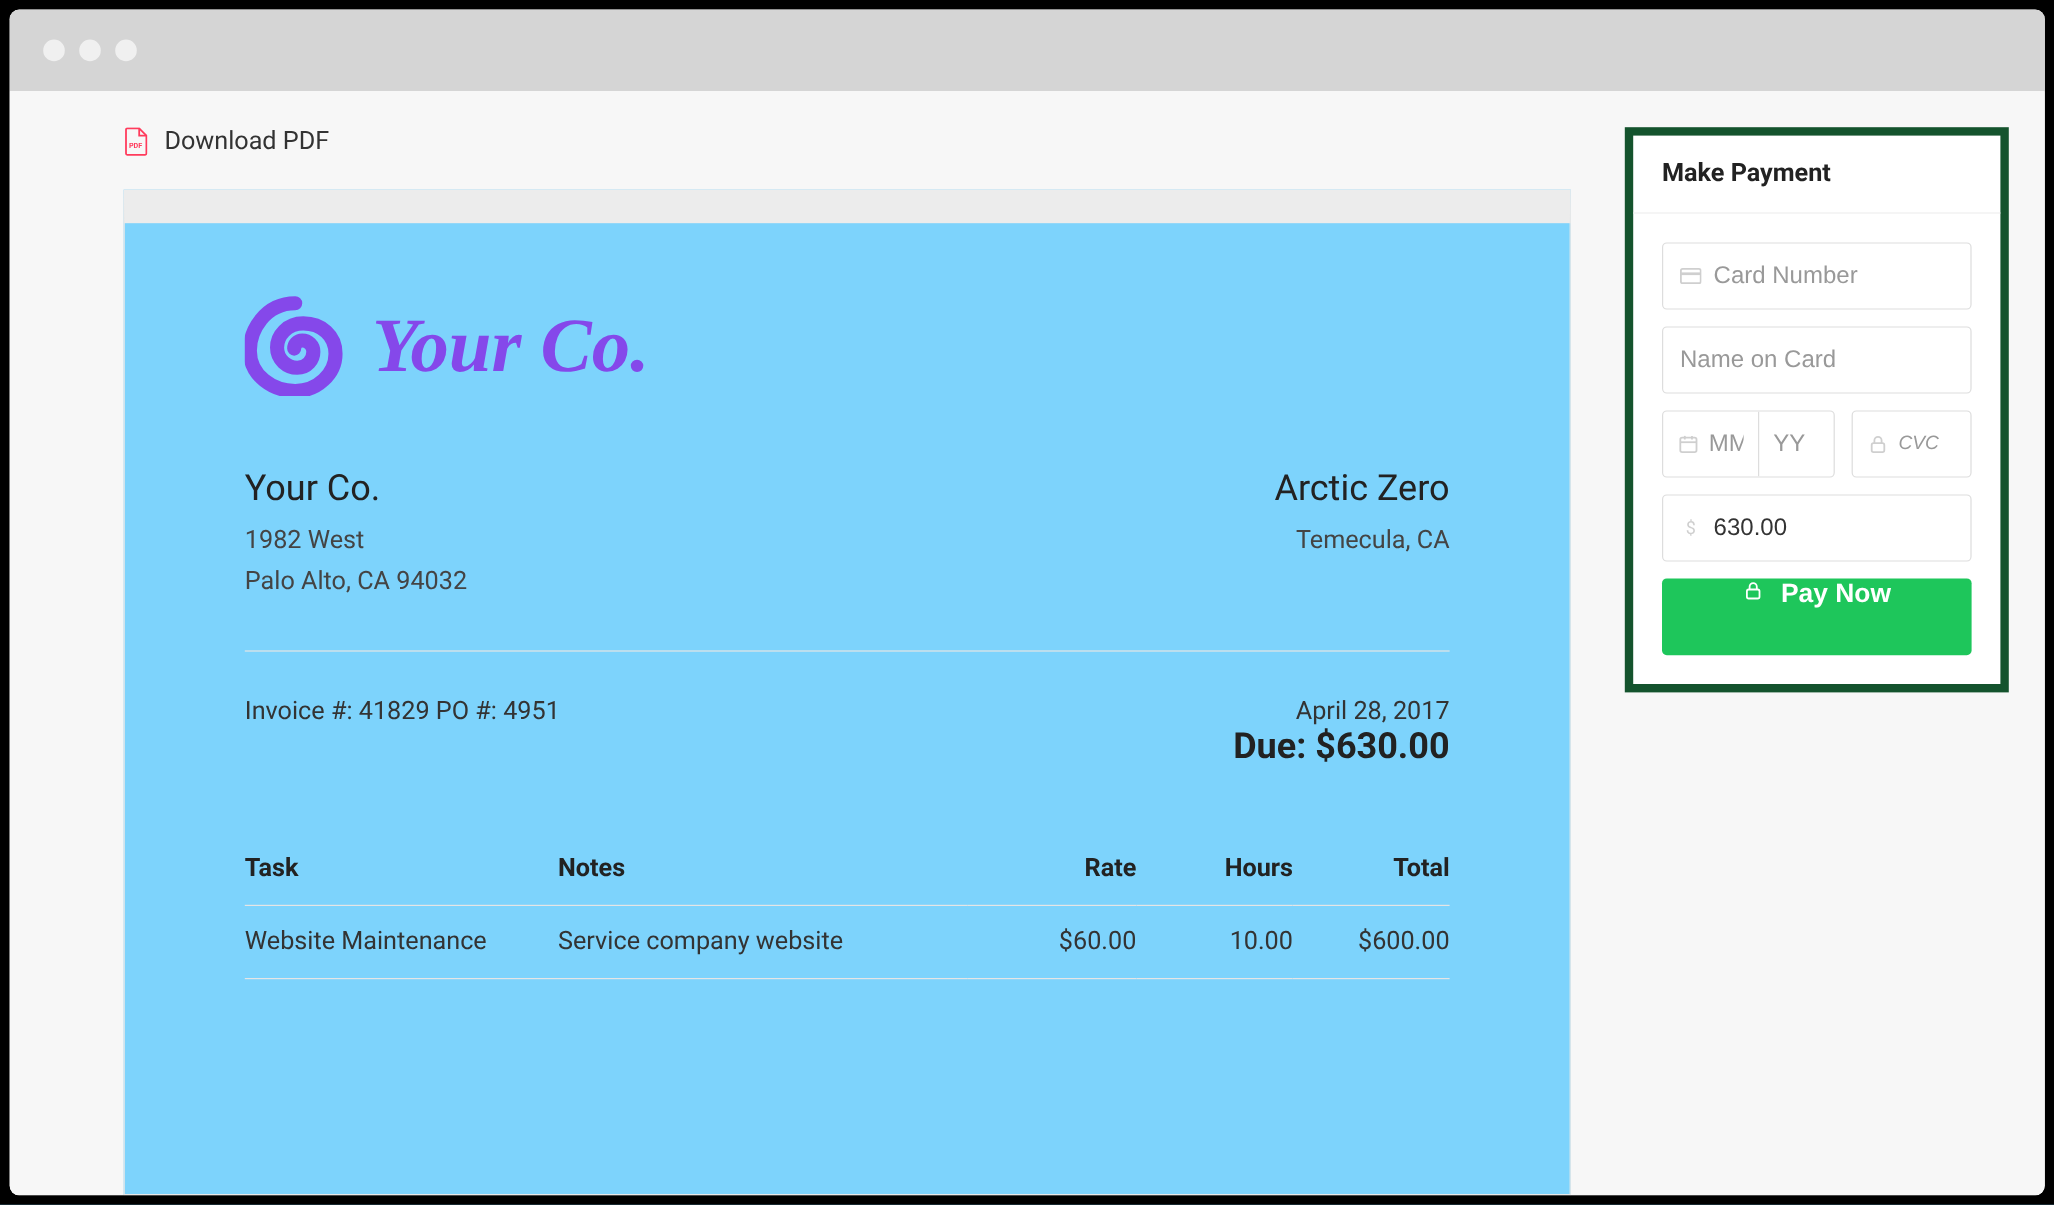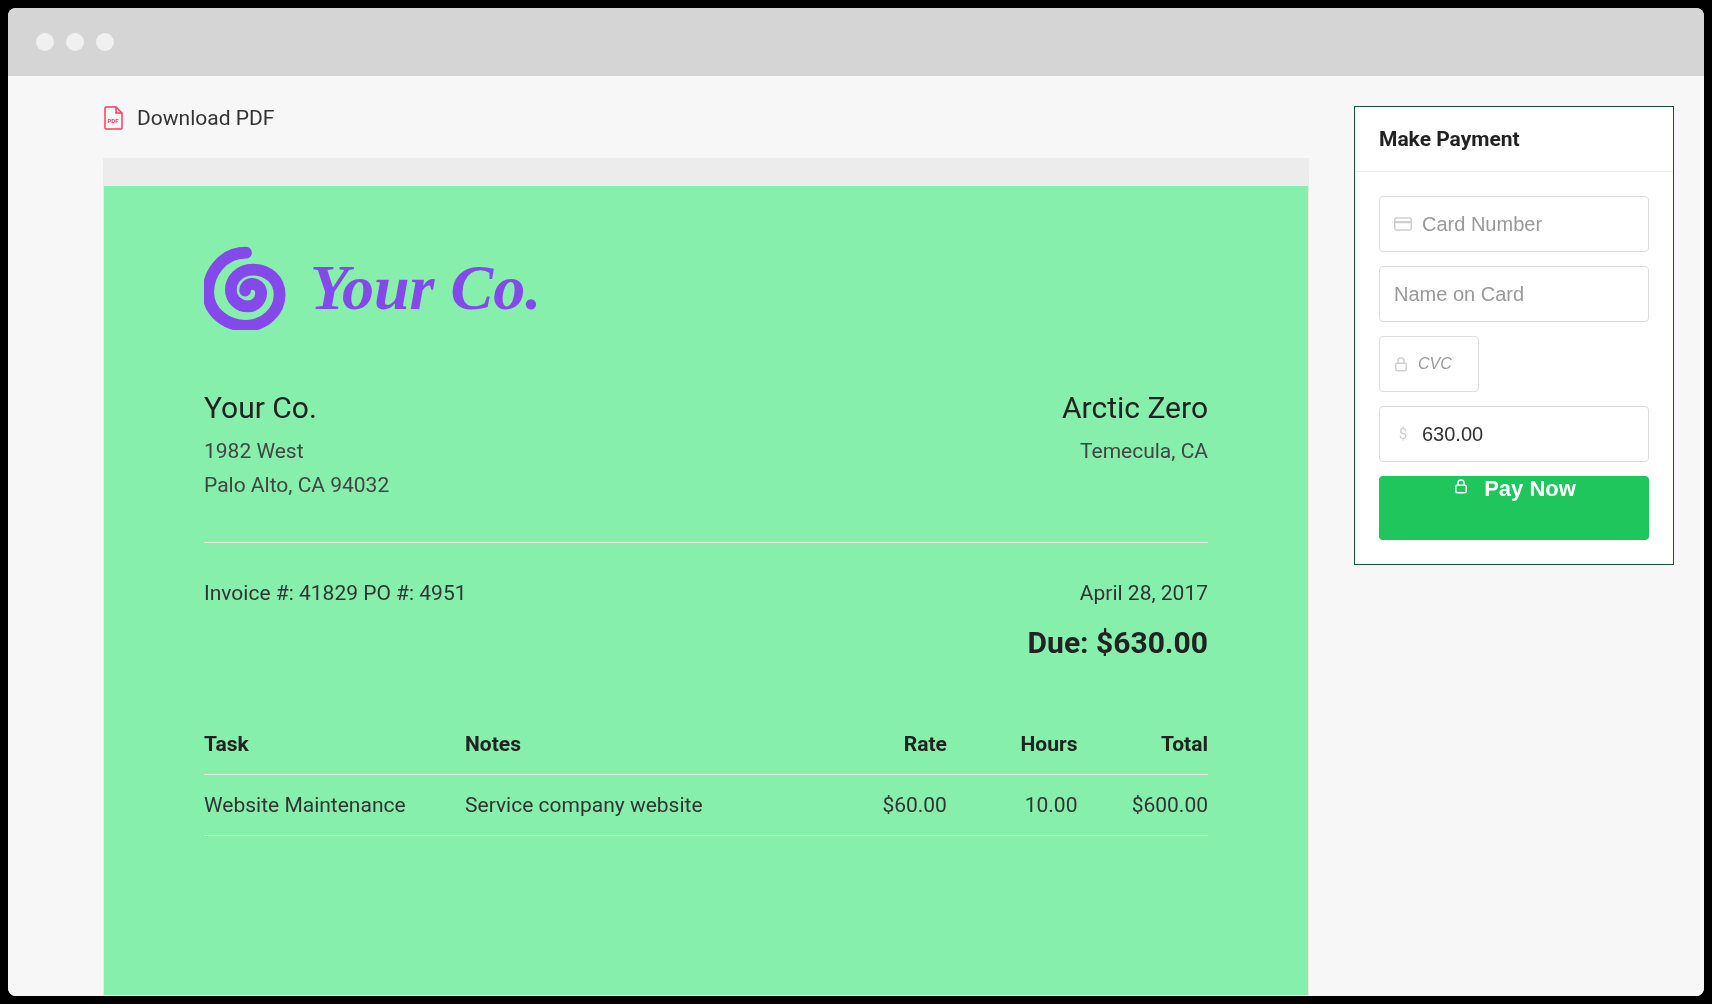--- a/index.html
+++ b/index.html
@@ -56,21 +56,21 @@
     }
     .pdf-icon {
       width: 20px;
       height: 24px;
     }
     .download-text {
       font-size: 21px;
       color: #333;
     }
     .invoice-card {
-      background: #86efac;
+      background: #7dd3fc;
       border: 1px solid #e8e8e8;
       border-top: 28px solid #ececec;
       flex: 1;
       padding: 60px 100px 0 100px;
       overflow: hidden;
     }
     .logo-row {
       display: flex;
       align-items: center;
       gap: 22px;
@@ -119,21 +119,21 @@
     .invoice-meta {
       font-size: 21px;
       color: #333;
     }
     .meta-right {
       text-align: right;
     }
     .invoice-date {
       font-size: 21px;
       color: #333;
-      margin-bottom: 20px;
+      margin-bottom: 0;
     }
     .due-amount {
       font-size: 30px;
       font-weight: 700;
       color: #222;
     }
     .items-table {
       width: 100%;
       border-collapse: collapse;
     }
@@ -161,21 +161,21 @@
 
     .side-col {
       width: 320px;
       display: flex;
       flex-direction: column;
       gap: 40px;
       padding-top: 0;
     }
     .panel {
       background: #fff;
-      border: 1px solid #14532d;
+      border: 7px solid #14532d;
     }
     .panel-header {
       font-size: 21px;
       font-weight: 700;
       color: #222;
       padding: 20px 24px;
       border-bottom: 1px solid #eee;
     }
     .panel-body {
       padding: 24px;
@@ -370,20 +370,34 @@
                 <rect x="1" y="5" width="22" height="3" fill="#888"></rect>
               </svg>
             <input type="text" placeholder="Card Number" style="">
           </div>
 
           <div class="field">
             <input type="text" placeholder="Name on Card" style="">
           </div>
 
           <div class="field-row">
+            <div class="field-group">
+              <div class="subfield">
+                <svg class="icon-sm" viewBox="0 0 24 24">
+                    <rect x="3" y="5" width="18" height="16" rx="2" fill="none" stroke="#888" stroke-width="2"></rect>
+                    <line x1="3" y1="10" x2="21" y2="10" stroke="#888" stroke-width="2"></line>
+                    <line x1="8" y1="3" x2="8" y2="7" stroke="#888" stroke-width="2"></line>
+                    <line x1="16" y1="3" x2="16" y2="7" stroke="#888" stroke-width="2"></line>
+                  </svg>
+                <input type="text" placeholder="MM" style="">
+              </div>
+              <div class="subfield" style="flex:0.7">
+                <input type="text" placeholder="YY" style="">
+              </div>
+            </div>
             <div class="cvc-field">
               <svg class="icon-sm" viewBox="0 0 24 24">
                   <rect x="5" y="11" width="14" height="10" rx="2" fill="none" stroke="#888" stroke-width="2"></rect>
                   <path d="M8 11 V8 a4 4 0 0 1 8 0 v3" fill="none" stroke="#888" stroke-width="2"></path>
                 </svg>
               <input type="text" placeholder="CVC" style="">
             </div>
           </div>
 
 

